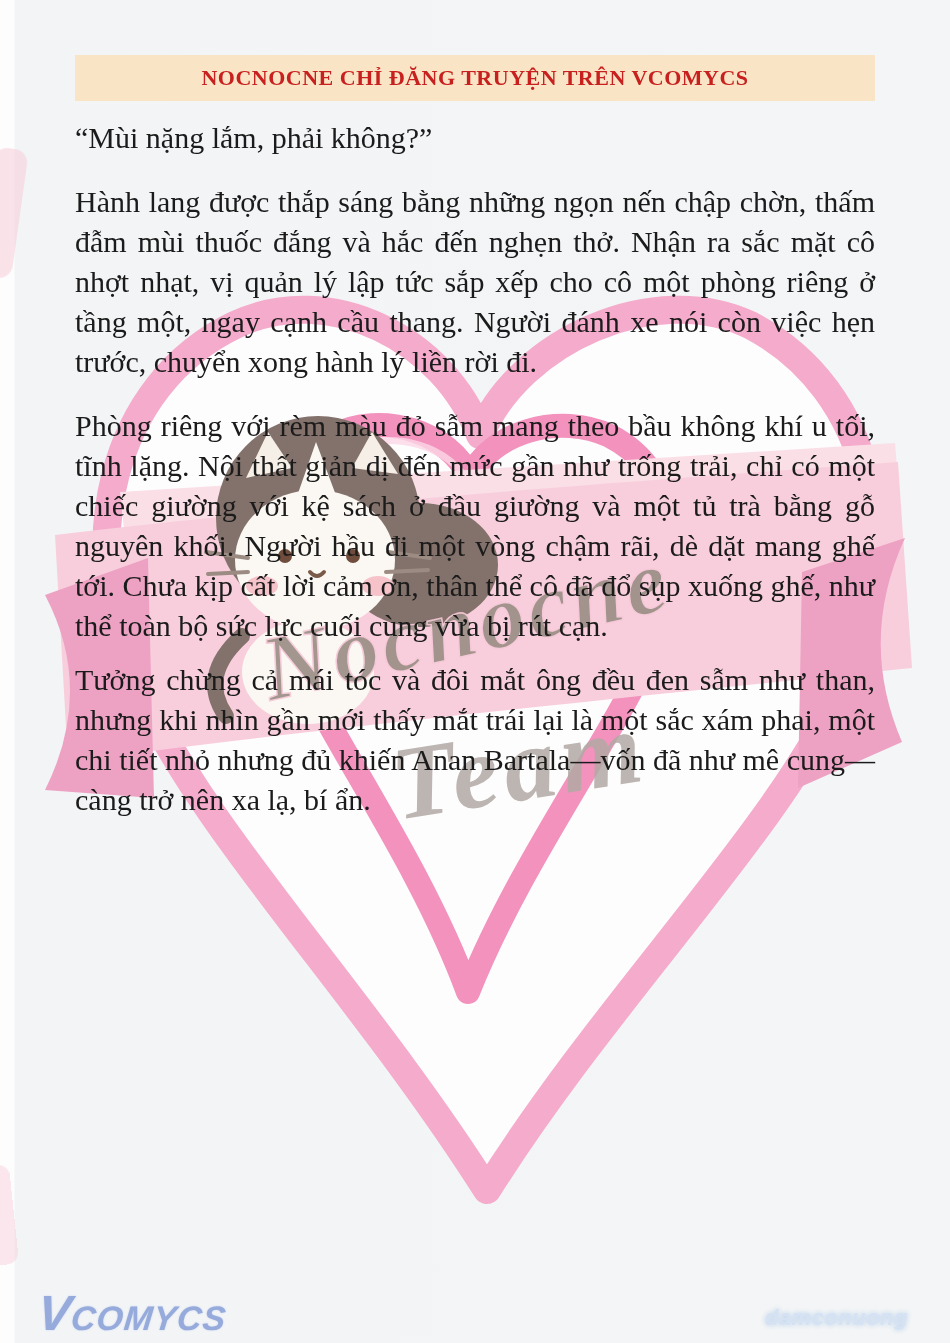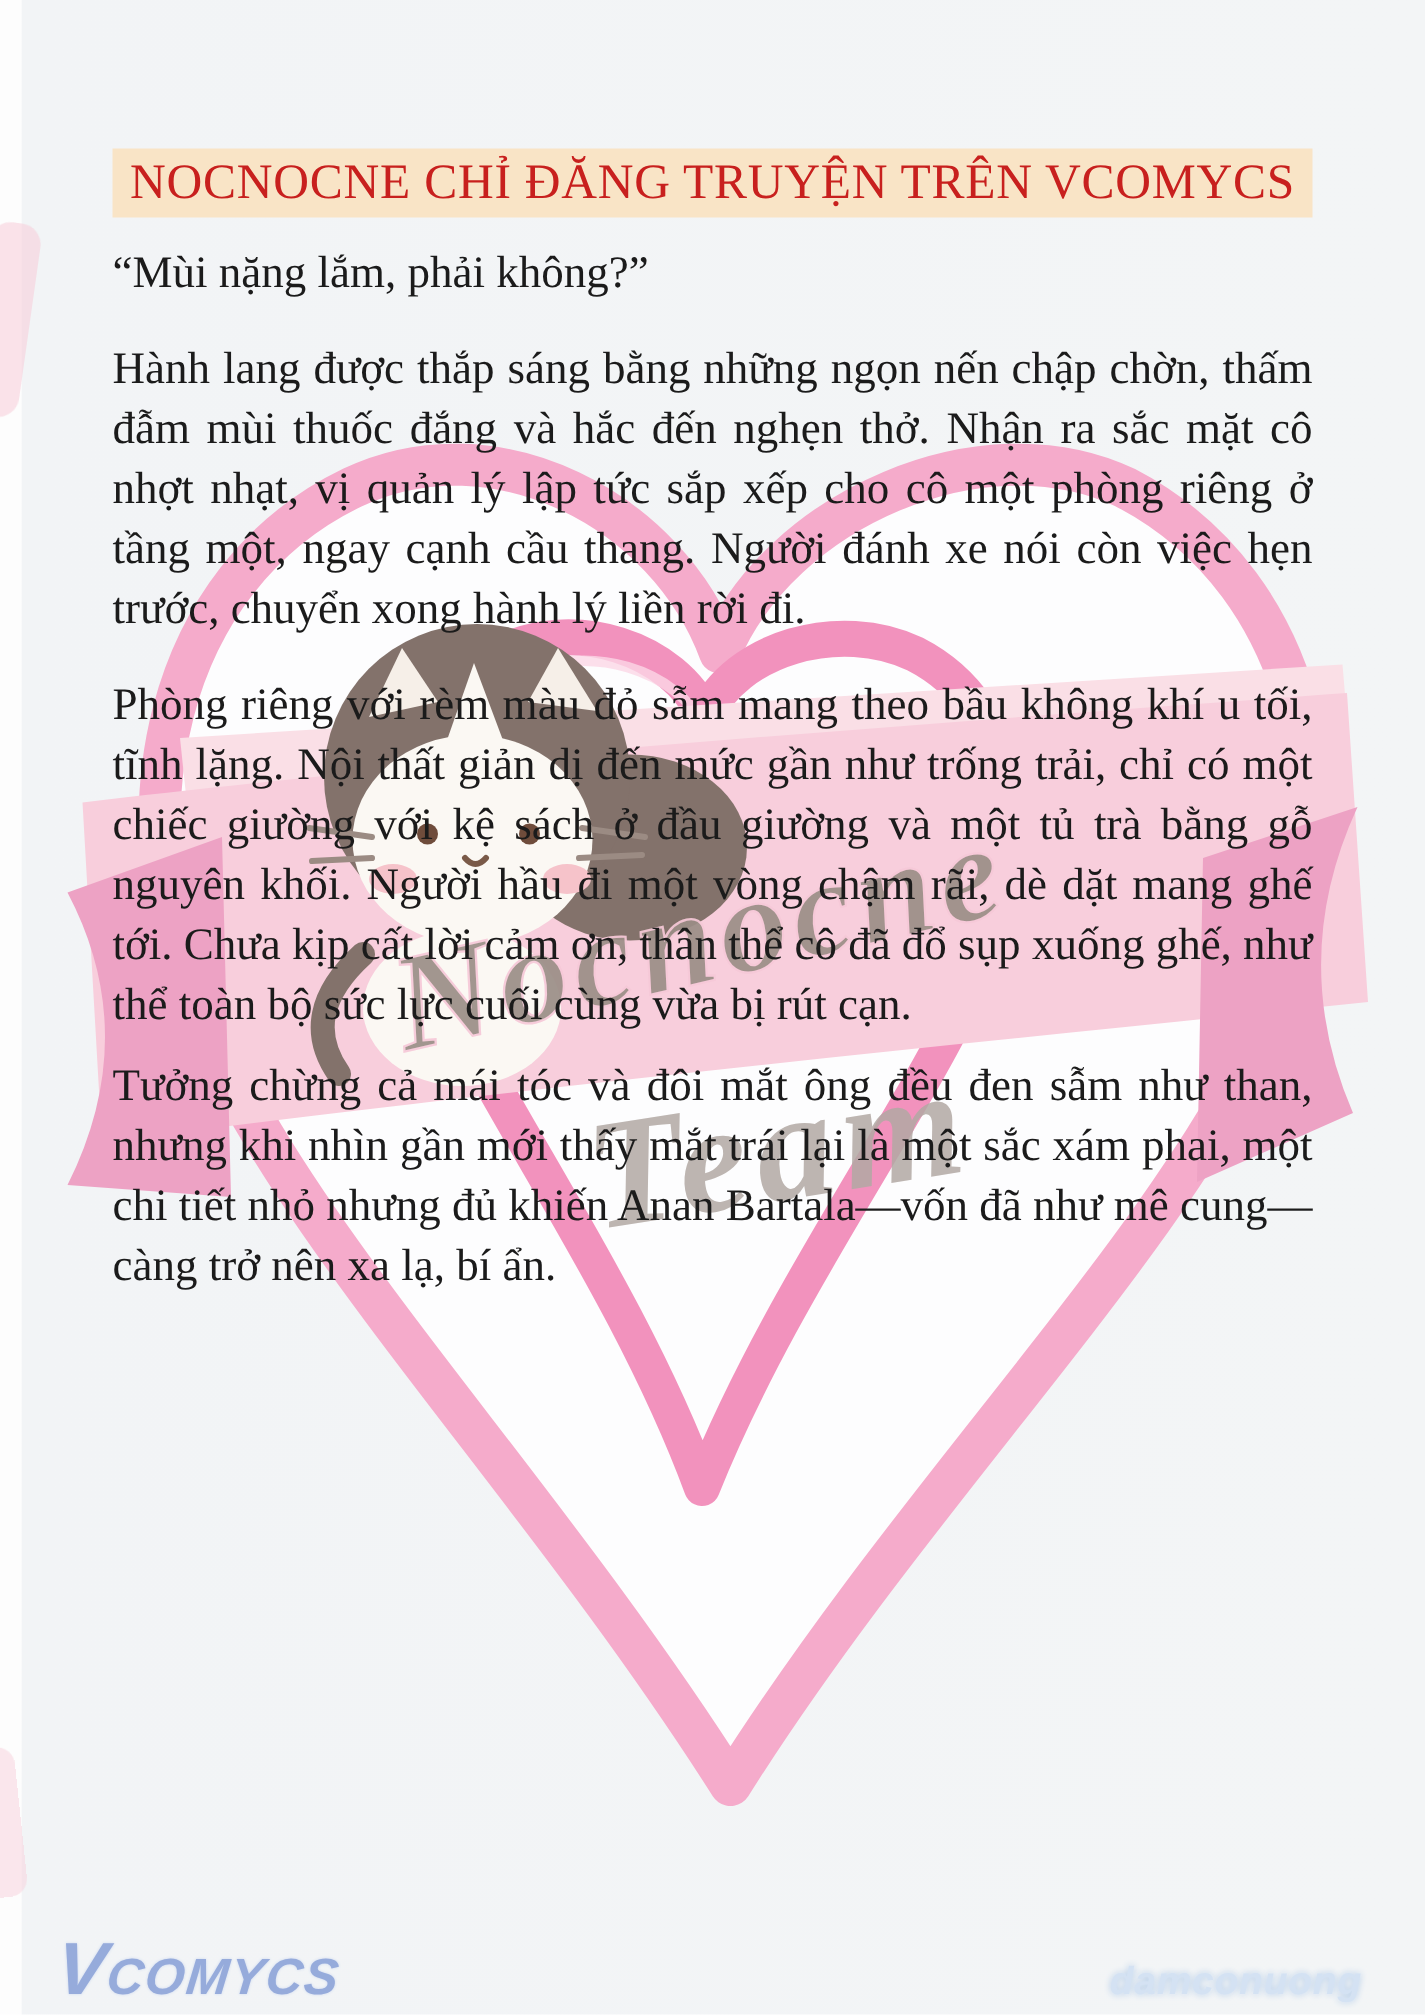--- a/index.html
+++ b/index.html
@@ -5,40 +5,40 @@
   html,body{margin:0;padding:0;}
   body{
     width:950px;height:1343px;position:relative;overflow:hidden;
     background:linear-gradient(90deg,#fdfdfd 0,#fdfdfd 14px,#f2f4f6 15px,#f3f5f6 100%);
     font-family:"Liberation Serif", serif;
   }
   .watermark{position:absolute;left:0;top:0;width:950px;height:1343px;z-index:0;}
   .content{position:absolute;left:75px;top:55px;width:800px;z-index:2;}
   .header-banner{
     width:100%;box-sizing:border-box;text-align:center;
-    background:#f9e4c6;color:#c8201e;font-weight:normal;
-    font-size:33px;line-height:46px;height:46px;
-    letter-spacing:.5px;margin-bottom:17px;white-space:nowrap;margin-top:44px;
+    background:#f9e4c6;color:#c8201e;font-weight:bold;
+    font-size:22px;line-height:46px;height:46px;
+    letter-spacing:.5px;margin-bottom:17px;white-space:nowrap;
   }
   .para{
     margin:0 0 24px 0;font-size:30px;line-height:40px;color:#1b1b1b;
     text-align:justify;text-justify:inter-word;
   }
   .para.loose{margin-bottom:14px;}
   .wm-text{font-family:"Liberation Serif",serif;font-weight:bold;font-style:italic;}
   .footer-logo{
     position:absolute;left:38px;top:1284px;z-index:2;
     font-family:"Liberation Sans",sans-serif;font-style:italic;font-weight:bold;
     font-size:34px;color:#96abdb;letter-spacing:1px;transform:skewX(-6deg);
     text-shadow:0 0 2px #c9d6ef;
   }
   .footer-logo::first-letter{font-size:1.45em;}
   .footer-credit{
     position:absolute;right:42px;top:1305px;z-index:2;
-    font-family:"Liberation Sans",sans-serif;font-weight:bold;font-size:26px;
+    font-family:"Liberation Sans",sans-serif;font-weight:bold;font-size:22px;
     color:#d4e2f3;letter-spacing:.5px;
     text-shadow:0 0 5px #aec8e6,0 0 2px #ffffff;
     font-style:italic;
   }
 </style>
 </head>
 <body>
 
 <svg class="watermark" viewBox="0 0 950 1343" aria-hidden="true">
 

